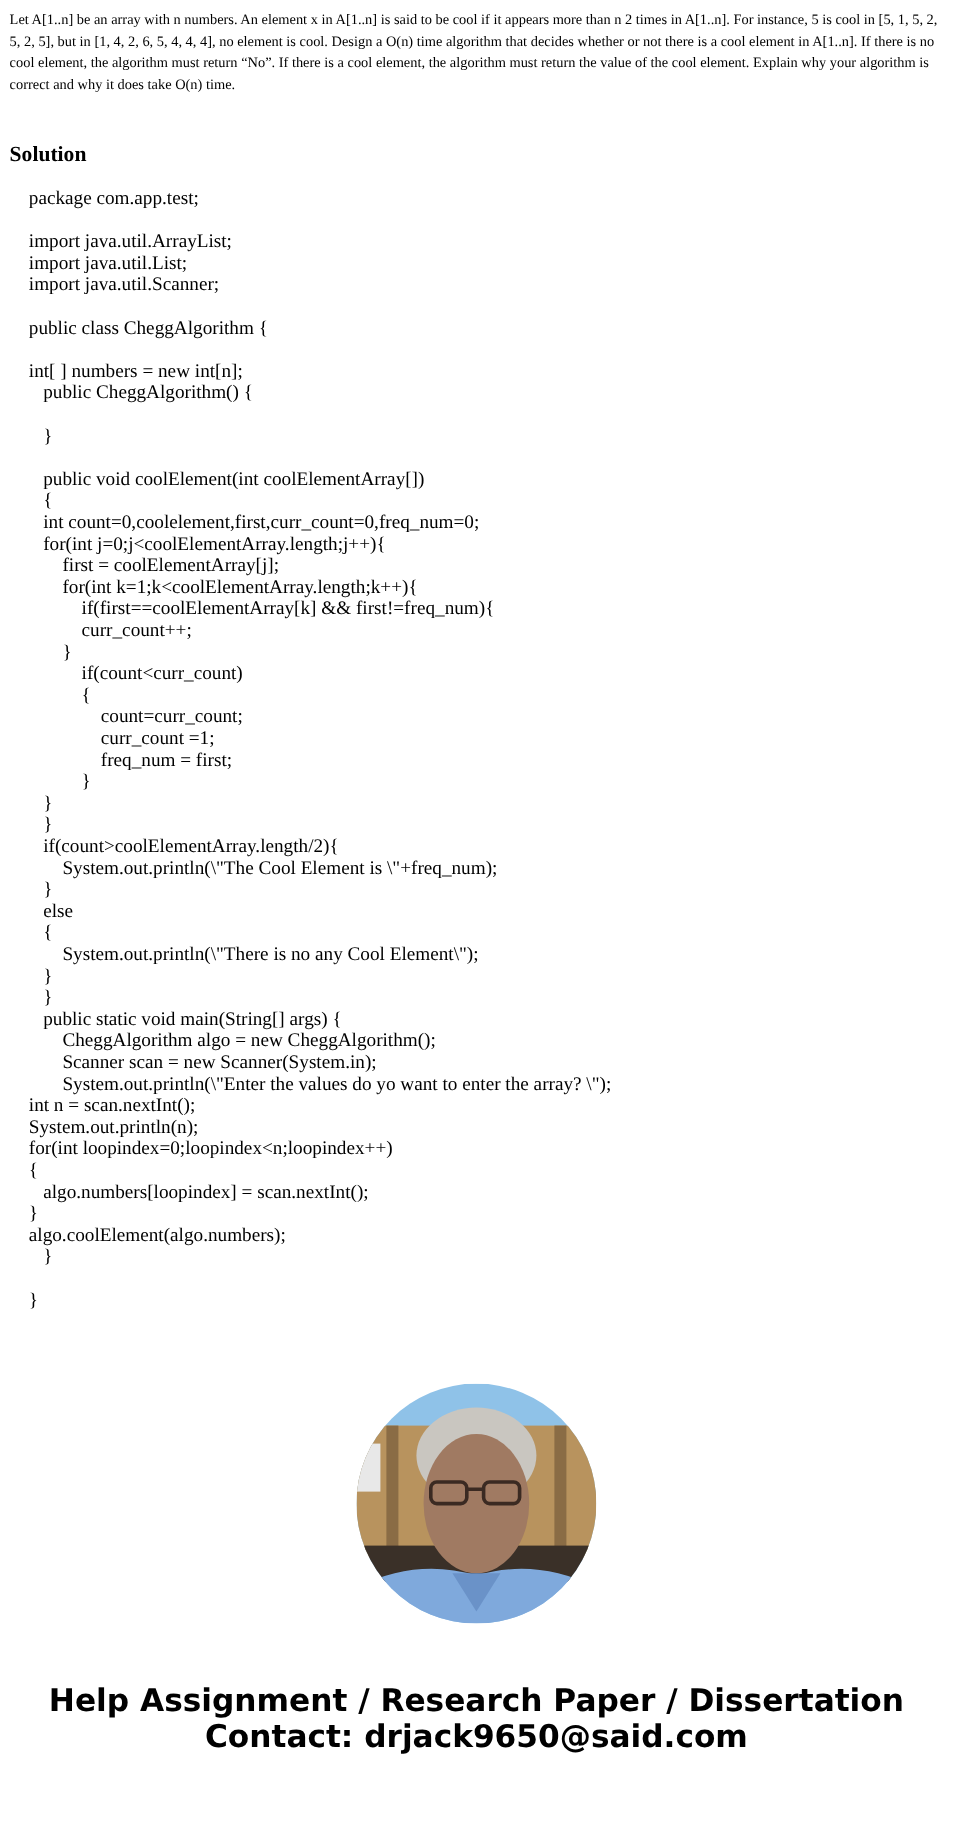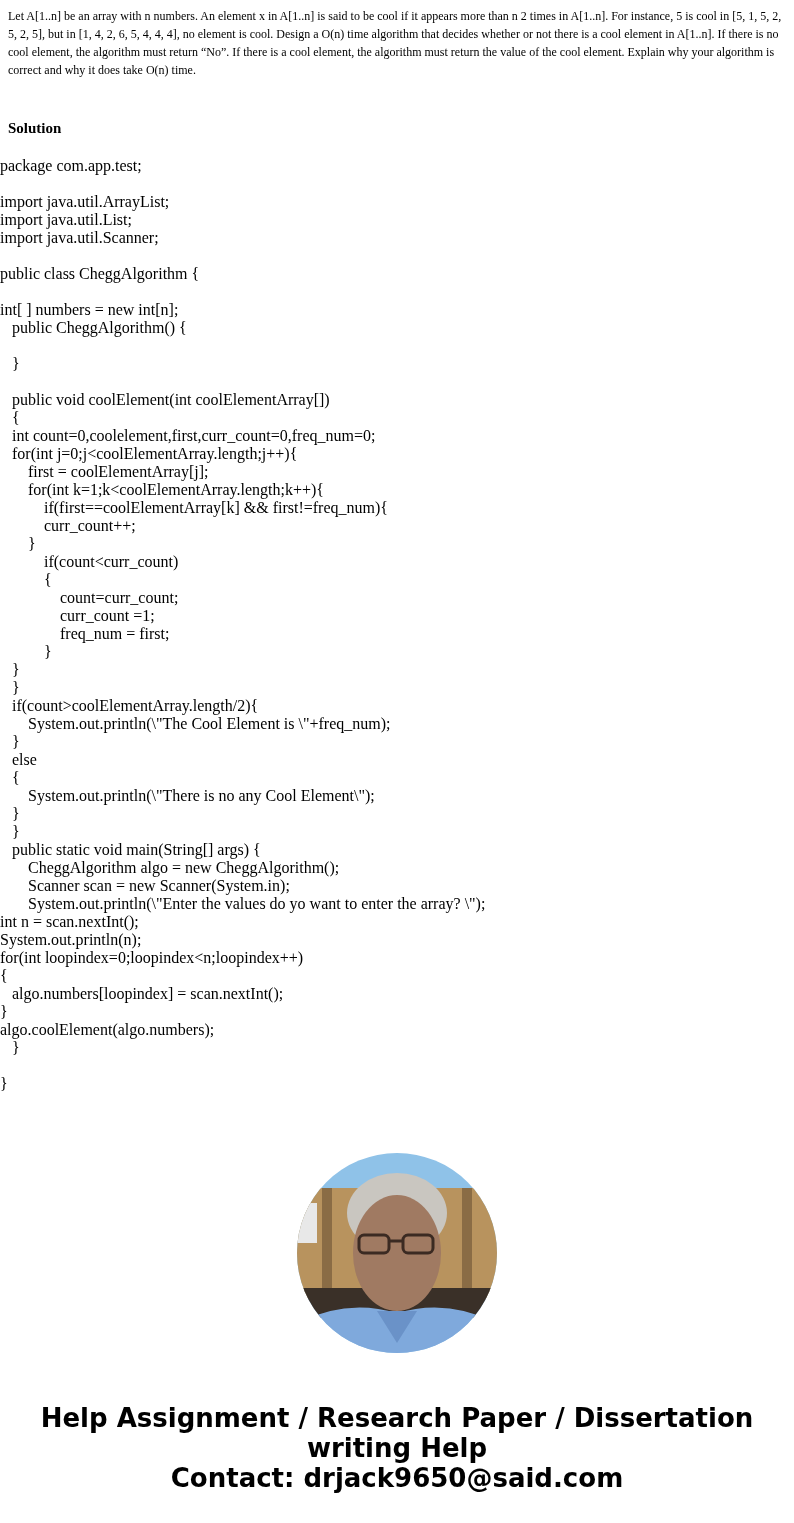--- a/index.html
+++ b/index.html
@@ -18,27 +18,27 @@
       width: 778px;
       font-size: 12px;
       line-height: 18px;
       margin: 0;
     }
     .solution-heading {
       position: absolute;
       left: 8px;
       top: 117px;
       margin: 0;
-      font-size: 15px;
+      font-size: 18px;
       font-weight: bold;
       line-height: 22px;
     }
     .code {
       position: absolute;
-      left: 0;
+      left: 24px;
       top: 157px;
       font-size: 16px;
       line-height: 18px;
       white-space: pre;
       margin: 0;
     }
     .code-line { display: block; height: 18px; }
     .avatar {
       position: absolute;
       left: 297px;
@@ -84,15 +84,14 @@
     <rect x="62" y="82" width="30" height="18" rx="5" fill="none" stroke="#3b2a22" stroke-width="3"></rect>
     <rect x="106" y="82" width="30" height="18" rx="5" fill="none" stroke="#3b2a22" stroke-width="3"></rect>
     <line x1="92" y1="88" x2="106" y2="88" stroke="#3b2a22" stroke-width="3"></line>
     <path d="M0 200 L0 170 Q50 145 100 160 Q150 145 200 170 L200 200 Z" fill="#7fa9dc"></path>
     <path d="M80 158 L100 190 L120 158 Z" fill="#6a92c8"></path>
   </svg>
 </div>
 
 <div class="promo">
   <span>Help Assignment / Research Paper / Dissertation</span>
-  <span>writing Help</span>
   <span>Contact: drjack9650@said.com</span>
 </div>
 
 </body></html>

